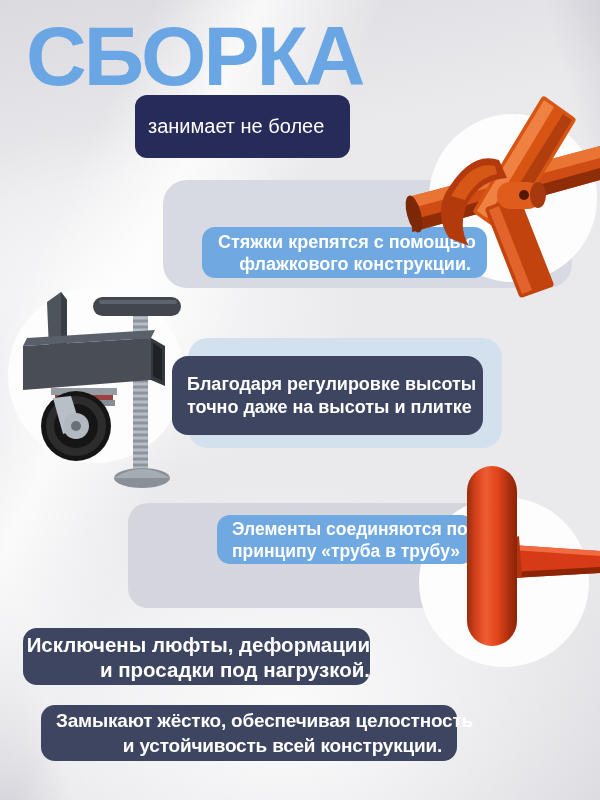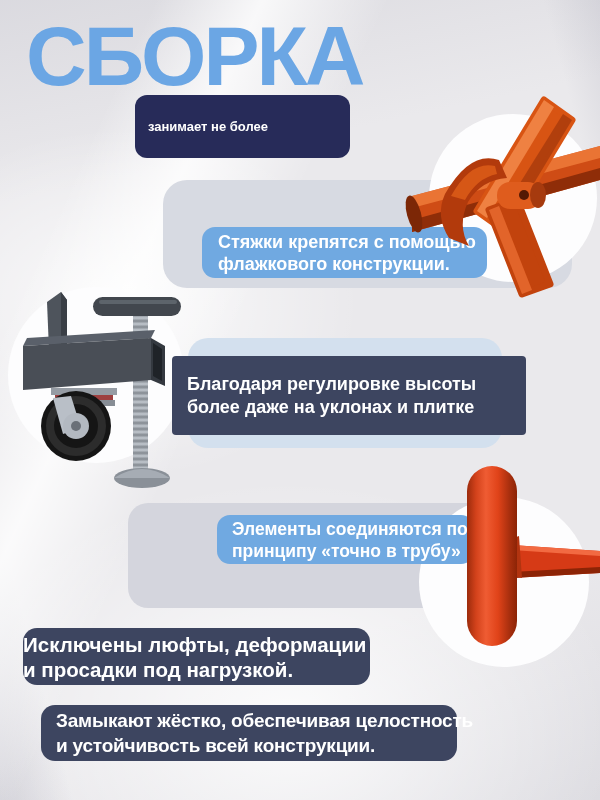--- a/index.html
+++ b/index.html
@@ -22,43 +22,43 @@
   #title{
     left:26px;top:14px;font-size:84px;line-height:1.02;font-weight:800;
     letter-spacing:-3px;color:#6BA6E4;white-space:nowrap;text-align:right;
   }
   
   #badge{
     left:135px;top:95px;width:215px;height:63px;background:#272B59;
     border-radius:12px;color:#fff;padding:6px 13px;display:flex;
     flex-direction:column;justify-content:center;
   }
-  #badge .b1{font-size:13px;line-height:23px;font-weight:700;white-space:nowrap;}
+  #badge .b1{font-size:20px;line-height:23px;font-weight:400;white-space:nowrap;}
   #badge .b2{font-size:31px;line-height:33px;font-weight:800;letter-spacing:.5px;white-space:nowrap;}
   
   .panel{position:absolute;}
   #panel-flag{left:163px;top:180px;width:409px;height:108px;background:#D7DAE2;border-radius:24px;}
   #panel-wheels{left:188px;top:338px;width:314px;height:110px;background:#D3E0EE;border-radius:20px;}
   #panel-pipes{left:128px;top:503px;width:379px;height:105px;background:#D4D5DD;border-radius:20px;}
   
   .photo-circle{position:absolute;background:#fdfdfe;border-radius:50%;}
   #circle-flag{left:429px;top:114px;width:168px;height:168px;}
   #circle-caster{left:8px;top:287px;width:176px;height:176px;}
   #circle-pipe{left:419px;top:497px;width:170px;height:170px;}
   
   .callout{
     position:absolute;color:#fff;display:flex;flex-direction:column;
     justify-content:center;
   }
-  .callout span{display:block;white-space:nowrap;}
+  .callout span{display:block;white-space:nowrap;text-align:right;}
   .blue{background:#70A9E1;}
   .navy{background:#3D4560;}
   #callout-flag{left:202px;top:227px;width:285px;height:51px;border-radius:13px;
     padding:4px 16px;font-size:18px;line-height:22px;font-weight:600;}
-  #callout-wheels{left:172px;top:356px;width:354px;height:79px;border-radius:4px;
+  #callout-wheels{left:172px;top:356px;width:311px;height:79px;border-radius:16px;
     padding:4px 15px;font-size:18px;line-height:23px;font-weight:700;}
   #callout-pipes{left:217px;top:515px;width:257px;height:49px;border-radius:13px;
     padding:3px 15px;font-size:17.5px;line-height:22px;font-weight:600;}
   #callout-rigidity{left:23px;top:628px;width:347px;height:57px;border-radius:14px;
     padding:3px 0;font-size:20.5px;line-height:25px;font-weight:700;}
   #callout-locking{left:23px;top:705px;width:416px;height:56px;border-radius:14px;
     padding:3px 15px;font-size:19px;line-height:25px;font-weight:700;letter-spacing:-.2px;margin-left:18px;}
   
   svg{position:absolute;overflow:visible;}
   #svg-flag{left:385px;top:98px;}
@@ -149,28 +149,28 @@
       <polygon points="82,122 98,124 92,152 78,150" fill="#848A92"></polygon>
       <circle cx="71" cy="144" r="35" fill="#151515"></circle>
       <circle cx="71" cy="144" r="26" fill="none" stroke="#2C2C2C" stroke-width="8"></circle>
       <polygon points="48,116 66,114 76,146 58,152" fill="#B9BFC7"></polygon>
       <circle cx="71" cy="144" r="13" fill="#B3B9C1"></circle>
       <circle cx="71" cy="144" r="5" fill="#6A7078"></circle>
     </g>
   </svg>
   <div class="callout navy" id="callout-wheels">
     <span>Благодаря регулировке высоты</span>
-    <span>более даже на уклонах и плитке</span>
+    <span>точно даже на высоты и плитке</span>
   </div>
 
   <div class="panel" id="panel-pipes"></div>
   <div class="photo-circle" id="circle-pipe"></div>
   <div class="callout blue" id="callout-pipes">
     <span>Элементы соединяются по</span>
-    <span>принципу «точно в трубу»</span>
+    <span>принципу «труба в трубу»</span>
   </div>
   <svg id="svg-pipe" width="185" height="215" viewBox="0 0 185 215">
     <defs>
       <linearGradient id="pipeGrad" x1="0" y1="0" x2="1" y2="0">
         <stop offset="0" stop-color="#9C2B0C"></stop>
         <stop offset="0.18" stop-color="#D3421B"></stop>
         <stop offset="0.38" stop-color="#EF5C33"></stop>
         <stop offset="0.62" stop-color="#E04319"></stop>
         <stop offset="0.85" stop-color="#A82F0E"></stop>
         <stop offset="1" stop-color="#8C2406"></stop>

